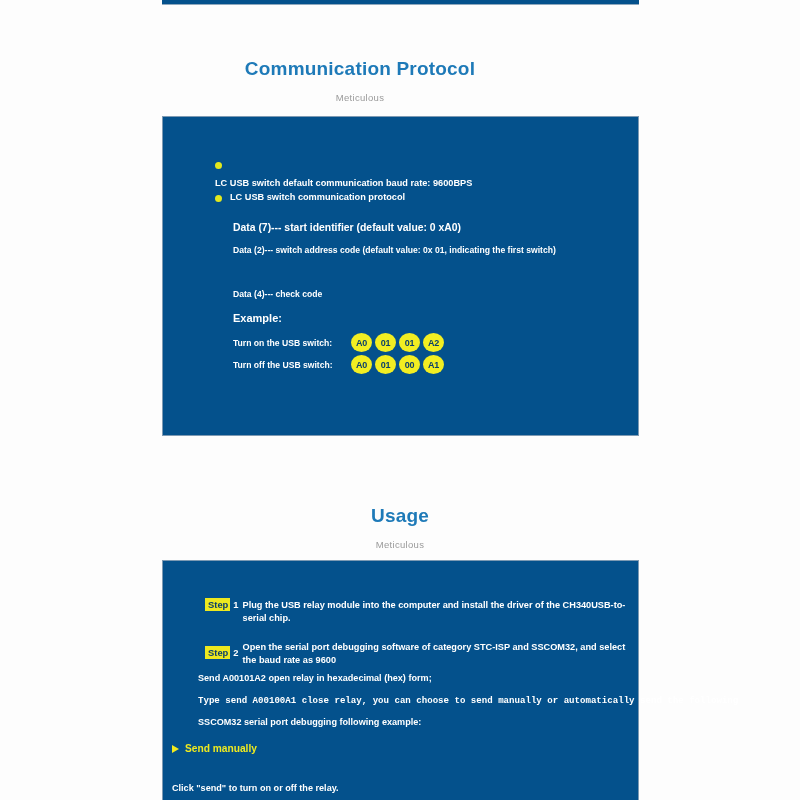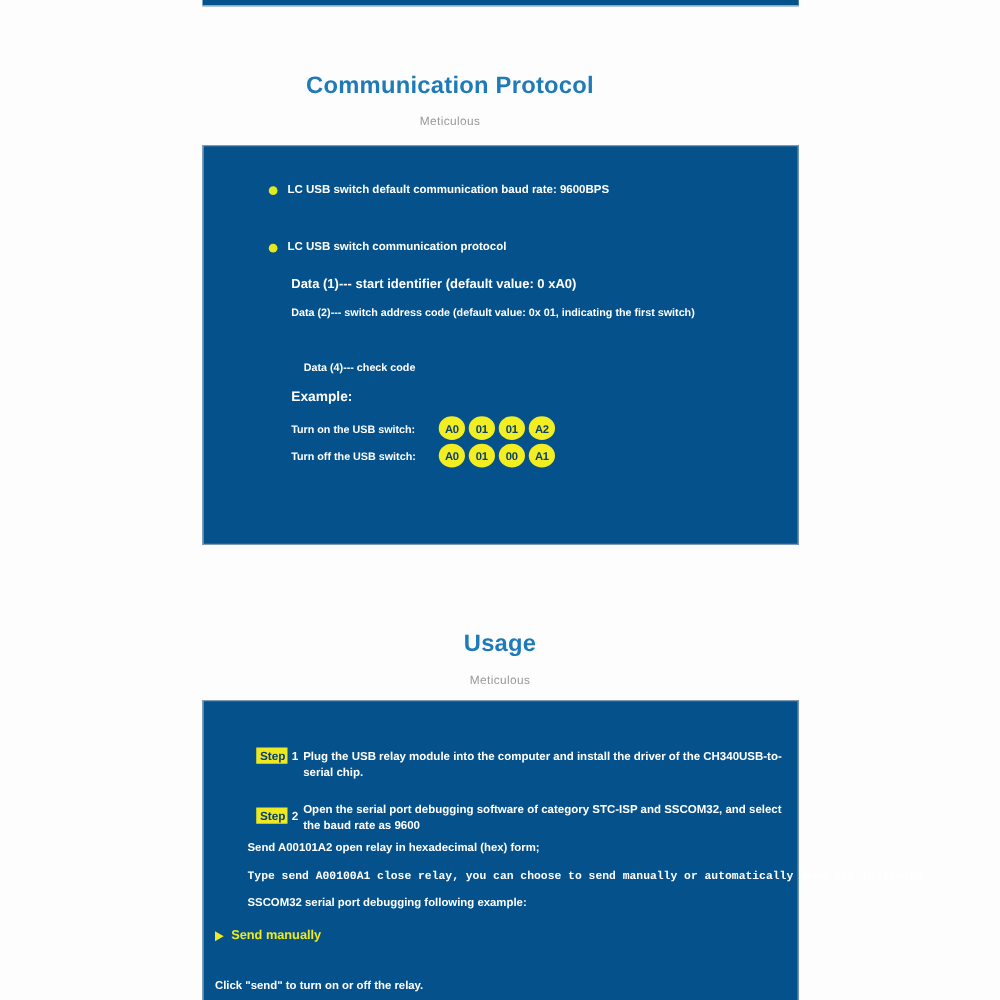--- a/index.html
+++ b/index.html
@@ -194,33 +194,33 @@
 
   <div class="top-sliver"></div>
 
   <div class="section-head" id="protocol-head">
     <div class="section-title">Communication Protocol</div>
     <div class="section-sub">Meticulous</div>
   </div>
 
   <div class="panel" id="protocol-panel">
 
-    <div class="bullet-row" style="left:52px; top:28px;">
+    <div class="bullet-row" style="left:52px; top:41px;flex-direction:column;">
       <span class="bullet-dot"></span>
       <span class="bullet-text">LC USB switch default communication baud rate: 9600BPS</span>
     </div>
 
     <div class="bullet-row" style="left:52px; top:74px;">
       <span class="bullet-dot"></span>
       <span class="bullet-text">LC USB switch communication protocol</span>
     </div>
 
-    <div class="data-line big" style="left:70px; top:105px;">Data (1)--- start identifier (default value: 0 xA0)</div>
+    <div class="data-line big" style="left:70px; top:105px;">Data (7)--- start identifier (default value: 0 xA0)</div>
     <div class="data-line small" style="left:70px; top:128px;">Data (2)--- switch address code (default value: 0x 01, indicating the first switch)</div>
-    <div class="data-line small" style="left:80px; top:172px;">Data (4)--- check code</div>
+    <div class="data-line small" style="left:70px; top:172px;">Data (4)--- check code</div>
 
     <div class="example-label" style="left:70px; top:195px;">Example:</div>
 
     <div class="hex-row" style="left:70px; top:216px;">
       <span class="hex-caption">Turn on the USB switch:</span>
       <span class="hex-badges">
         <span class="hex-badge">A0</span>
         <span class="hex-badge">01</span>
         <span class="hex-badge">01</span>
         <span class="hex-badge">A2</span>

